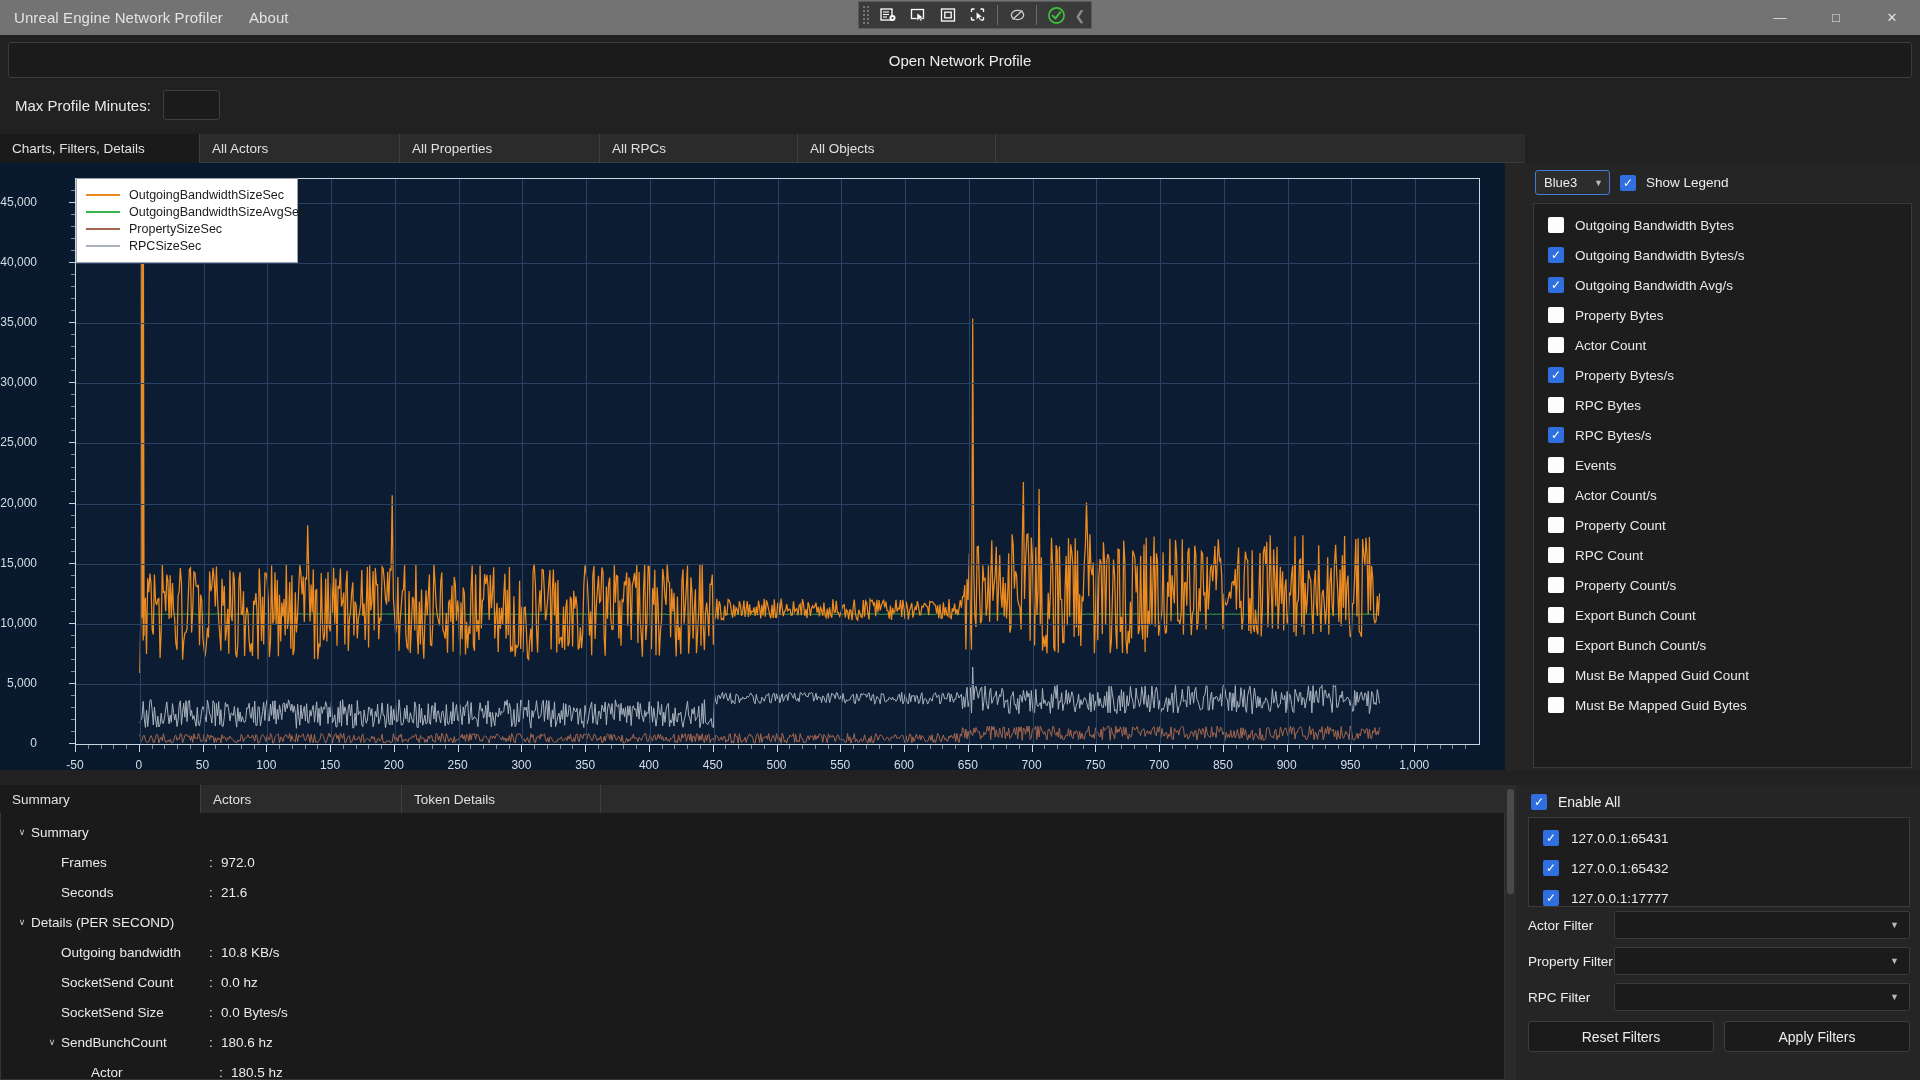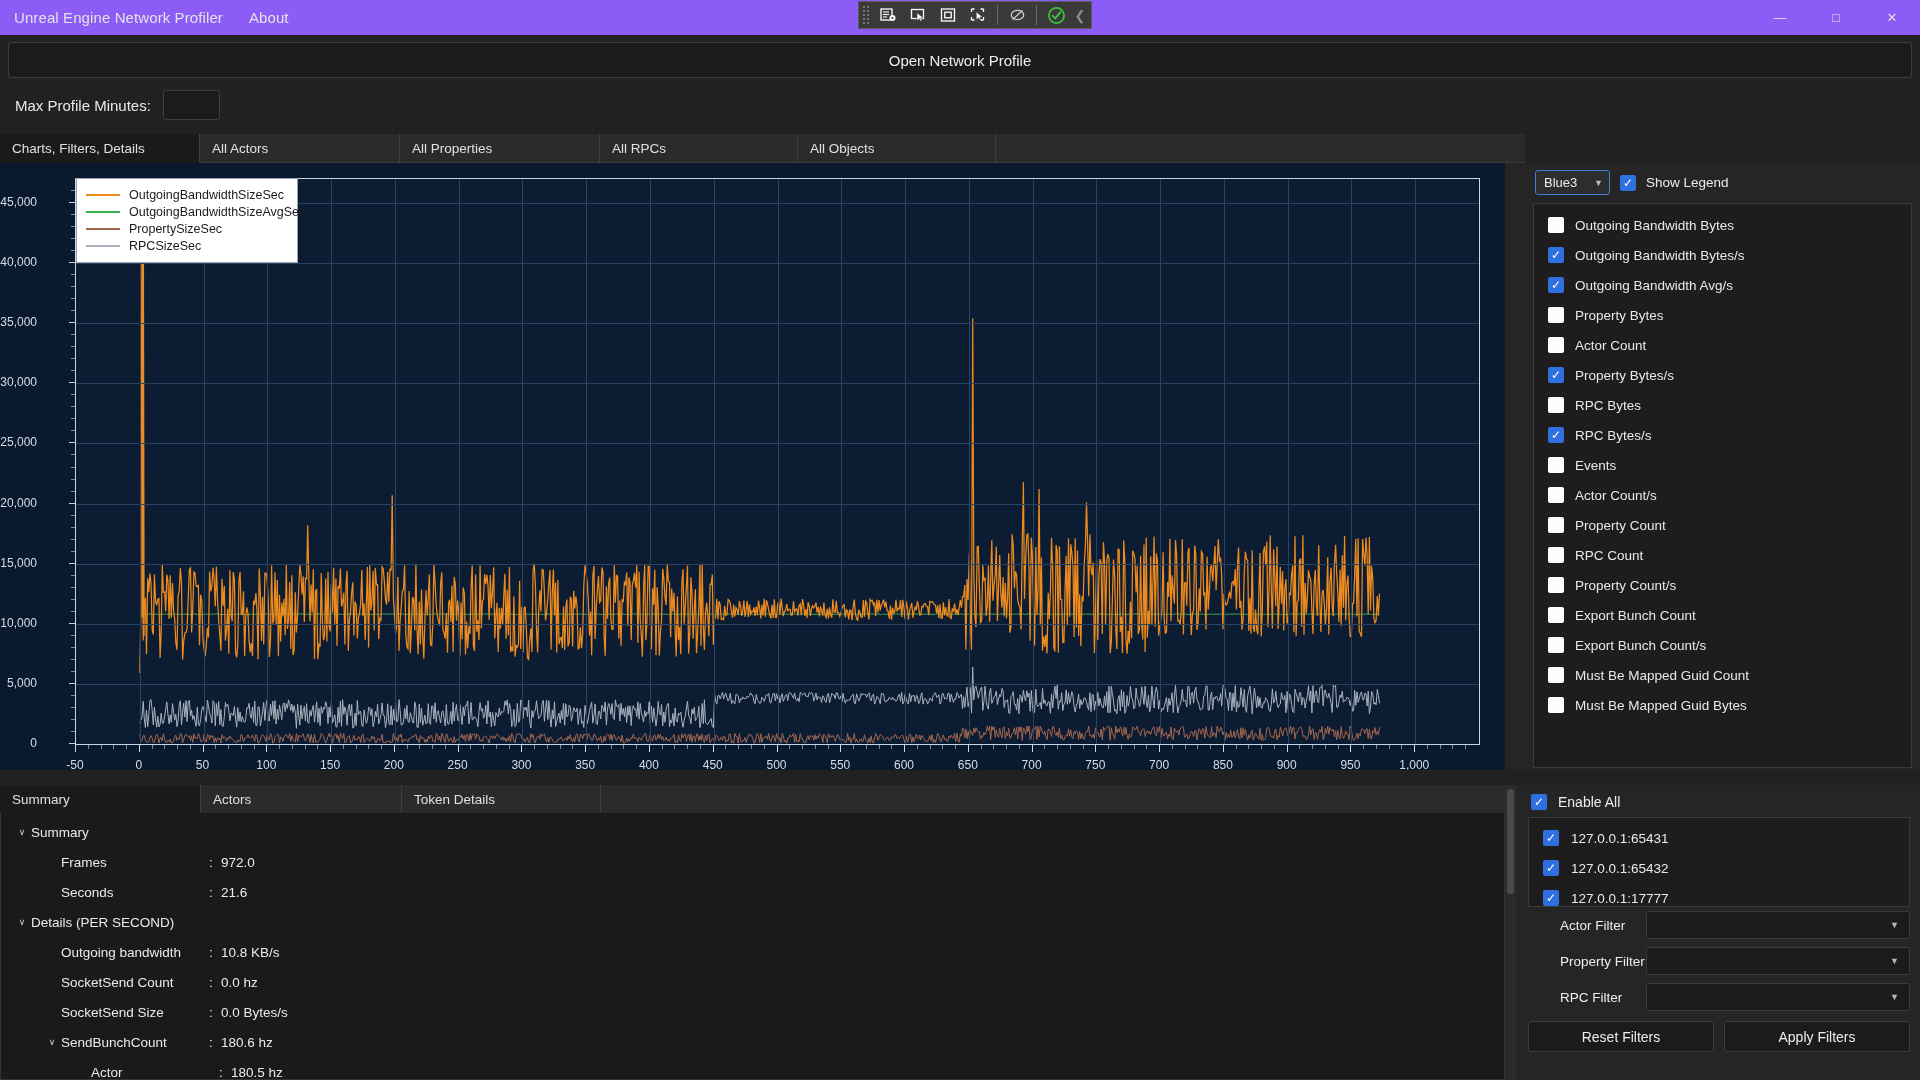--- a/index.html
+++ b/index.html
@@ -8,21 +8,21 @@
     background: #1e1e1e;
     font-family: "Liberation Sans", sans-serif;
     color: #e6e6e6;
     overflow: hidden;
   }
   #app { position: relative; width: 1920px; height: 1080px; background: #212121; }
 
   
   .titlebar {
     position: absolute; left: 0; top: 0; width: 1920px; height: 35px;
-    background: #8b5cf6; display: flex; align-items: center;
+    background: #737373; display: flex; align-items: center;
   }
   .title-menu { display: flex; align-items: center; padding-left: 14px; gap: 26px; }
   .title-menu span { font-size: 15px; color: #e3e3e3; letter-spacing: .1px; }
   .tb-toolbar {
     position: absolute; left: 858px; top: 1px; height: 28px;
     background: #3a3a3a; border: 1px solid #5a5a5a;
     display: flex; align-items: center; padding: 0 3px; gap: 2px;
   }
   .tb-grip { width: 9px; height: 20px; margin-right: 1px;
     background-image: radial-gradient(#8a8a8a 1px, transparent 1px);
@@ -128,21 +128,21 @@
   
   .filterpanel { position: absolute; left: 1516px; top: 785px; width: 404px; height: 295px;
     background: #252525; }
   .fp-enable { display: flex; align-items: center; gap: 11px; padding: 9px 0 7px 15px; }
   .fp-enable span { font-size: 14px; color: #ededed; }
   .fp-list { margin: 0 10px 0 12px; height: 90px; background: #1d1d1d; border: 1px solid #3a3a3a;
     padding-top: 5px; }
   .fp-item { display: flex; align-items: center; gap: 12px; height: 30px; padding-left: 14px; }
   .fp-item span { font-size: 13.5px; color: #eaeaea; }
   .fp-row { display: flex; align-items: center; margin: 0 10px 0 12px; height: 36px; gap: 0; }
-  .fp-row .fl { width: 86px; font-size: 13.5px; color: #ededed; margin-left: 32px; }
+  .fp-row .fl { width: 86px; font-size: 13.5px; color: #ededed; }
   .fp-sel { flex: 1; height: 28px; background: #1b1b1b; border: 1px solid #3a3a3a;
     border-radius: 2px; display: flex; align-items: center; justify-content: flex-end;
     padding-right: 10px; }
   .fp-btns { display: flex; gap: 10px; margin: 6px 10px 0 12px; }
   .fp-btn { flex: 1; height: 31px; background: #1b1b1b; border: 1px solid #3d3d3d;
     border-radius: 3px; display: flex; align-items: center; justify-content: center;
     font-size: 14px; color: #ededed; }
 
   
   .vdiv { position: absolute; left: 1505px; top: 785px; width: 11px; height: 295px;

